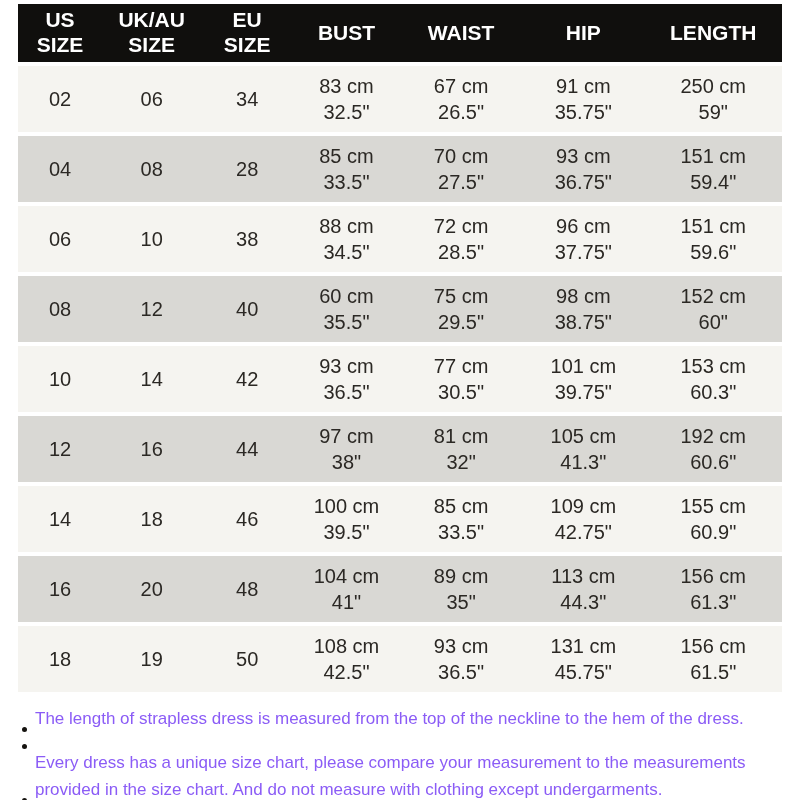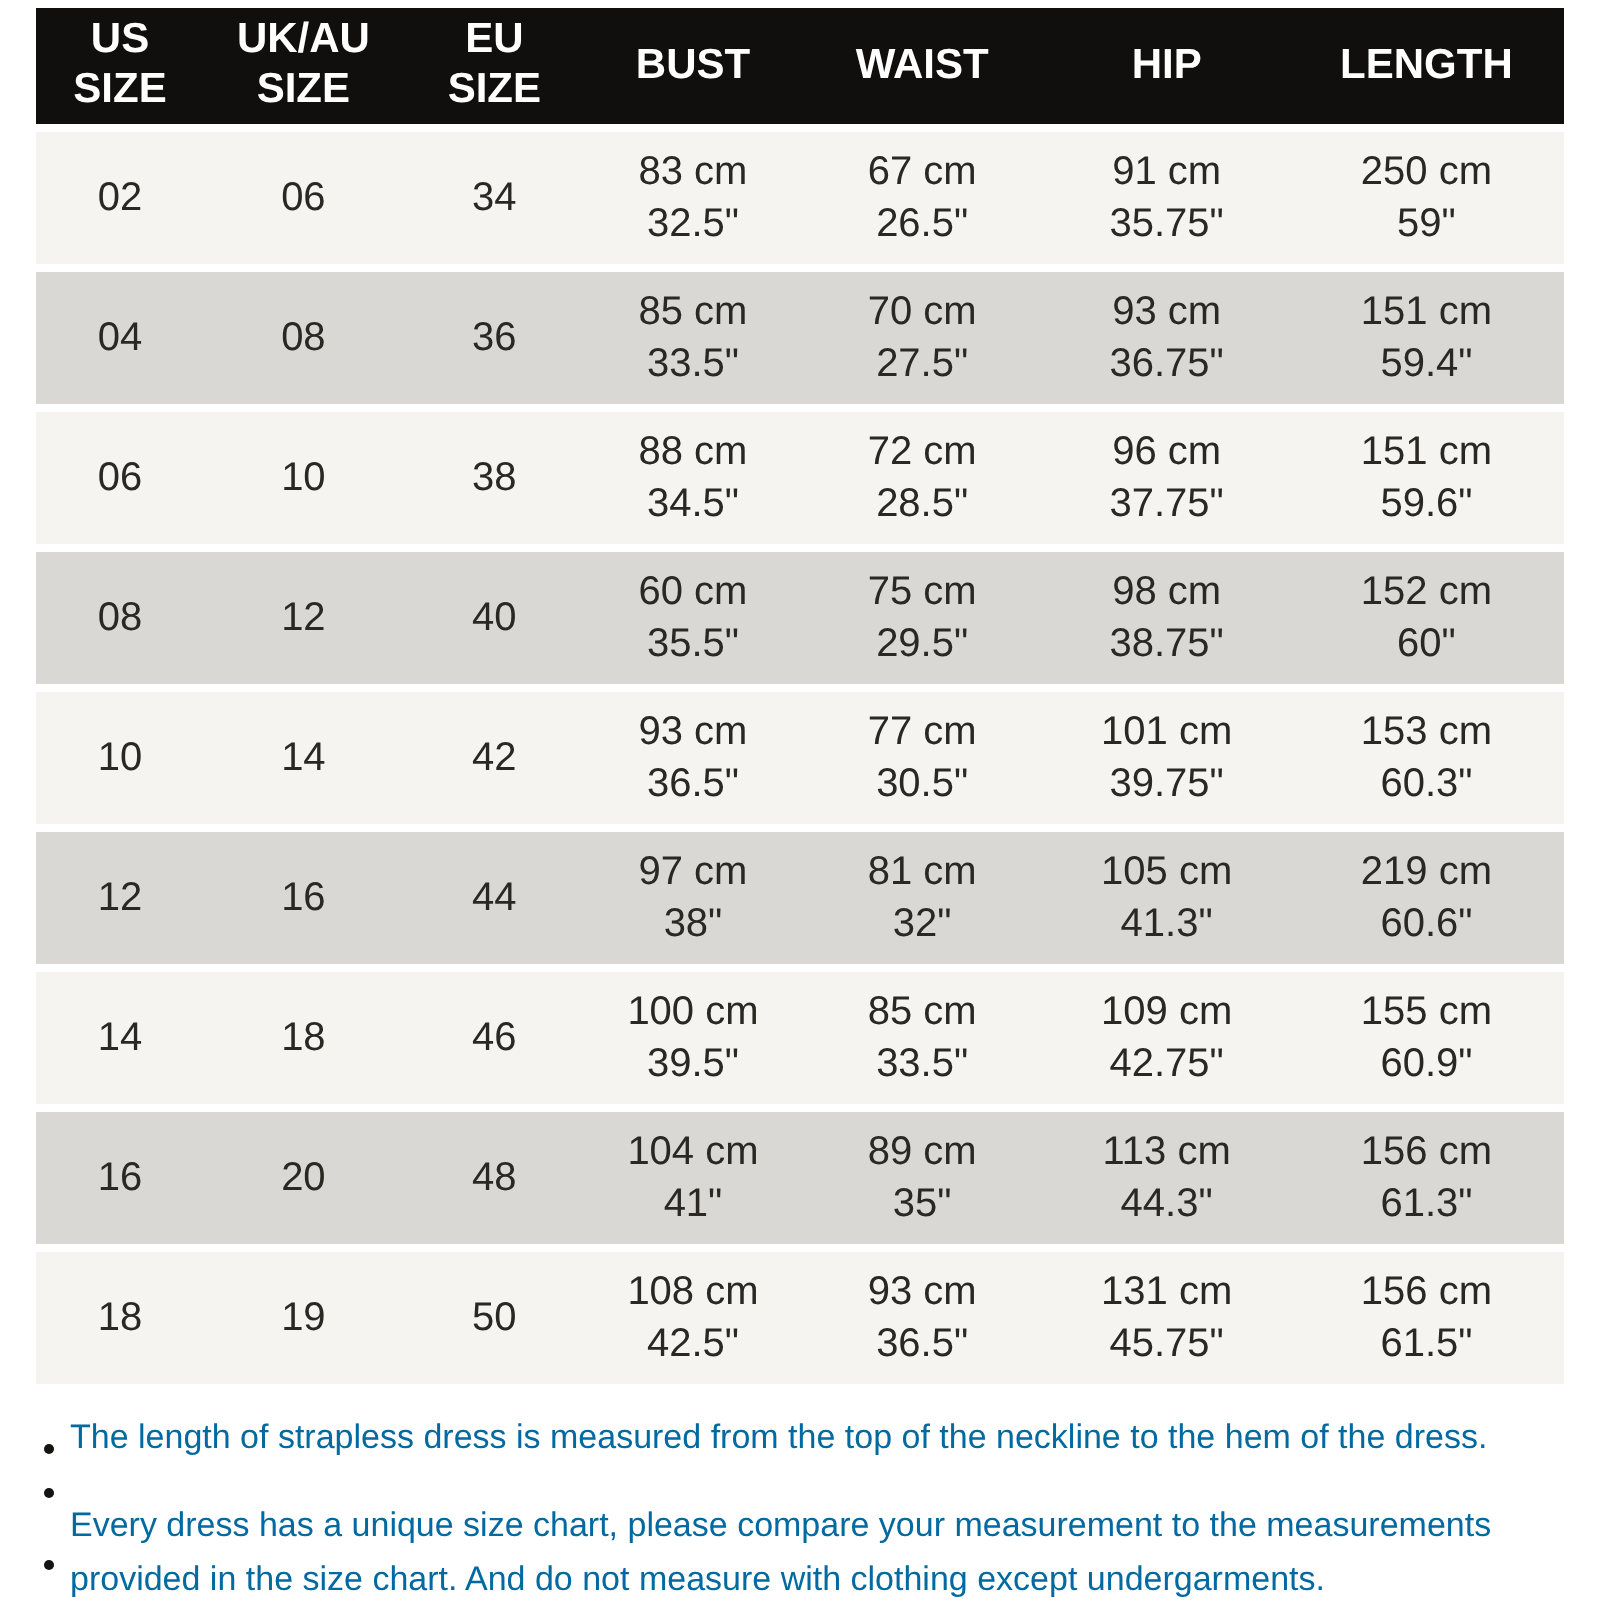--- a/index.html
+++ b/index.html
@@ -56,24 +56,24 @@
   tbody tr:nth-child(odd) td{background:var(--row-light);}
   tbody tr:nth-child(even) td{background:var(--row-dark);}
   .cell-line{display:block;}
   ul.notes{
     list-style:none;
     margin:9px 12px 0 18px;
     padding:0;
   }
   ul.notes li{
     display:flex;
-    align-items:center;
+    align-items:flex-end;
     font-size:17px;
     line-height:27px;
-    color:#0369a1;
+    color:#8b5cf6;
   }
   ul.notes li.bold .note-text{font-weight:bold;}
   ul.notes .dot{
     flex:0 0 auto;
     width:5px;height:5px;border-radius:50%;
     background:#15130f;
     margin:12px 8px 0 4px;
   }
 </style>
 </head>
@@ -147,21 +147,21 @@
           </td>
         </tr>
         <tr>
           <td>
             <span class="cell-line">04</span>
           </td>
           <td>
             <span class="cell-line">08</span>
           </td>
           <td>
-            <span class="cell-line">36</span>
+            <span class="cell-line">28</span>
           </td>
           <td>
             <span class="cell-line">85 cm</span>
             <span class="cell-line">33.5"</span>
           </td>
           <td>
             <span class="cell-line">70 cm</span>
             <span class="cell-line">27.5"</span>
           </td>
           <td>
@@ -270,21 +270,21 @@
           </td>
           <td>
             <span class="cell-line">81 cm</span>
             <span class="cell-line">32"</span>
           </td>
           <td>
             <span class="cell-line">105 cm</span>
             <span class="cell-line">41.3"</span>
           </td>
           <td>
-            <span class="cell-line">219 cm</span>
+            <span class="cell-line">192 cm</span>
             <span class="cell-line">60.6"</span>
           </td>
         </tr>
         <tr>
           <td>
             <span class="cell-line">14</span>
           </td>
           <td>
             <span class="cell-line">18</span>
           </td>

